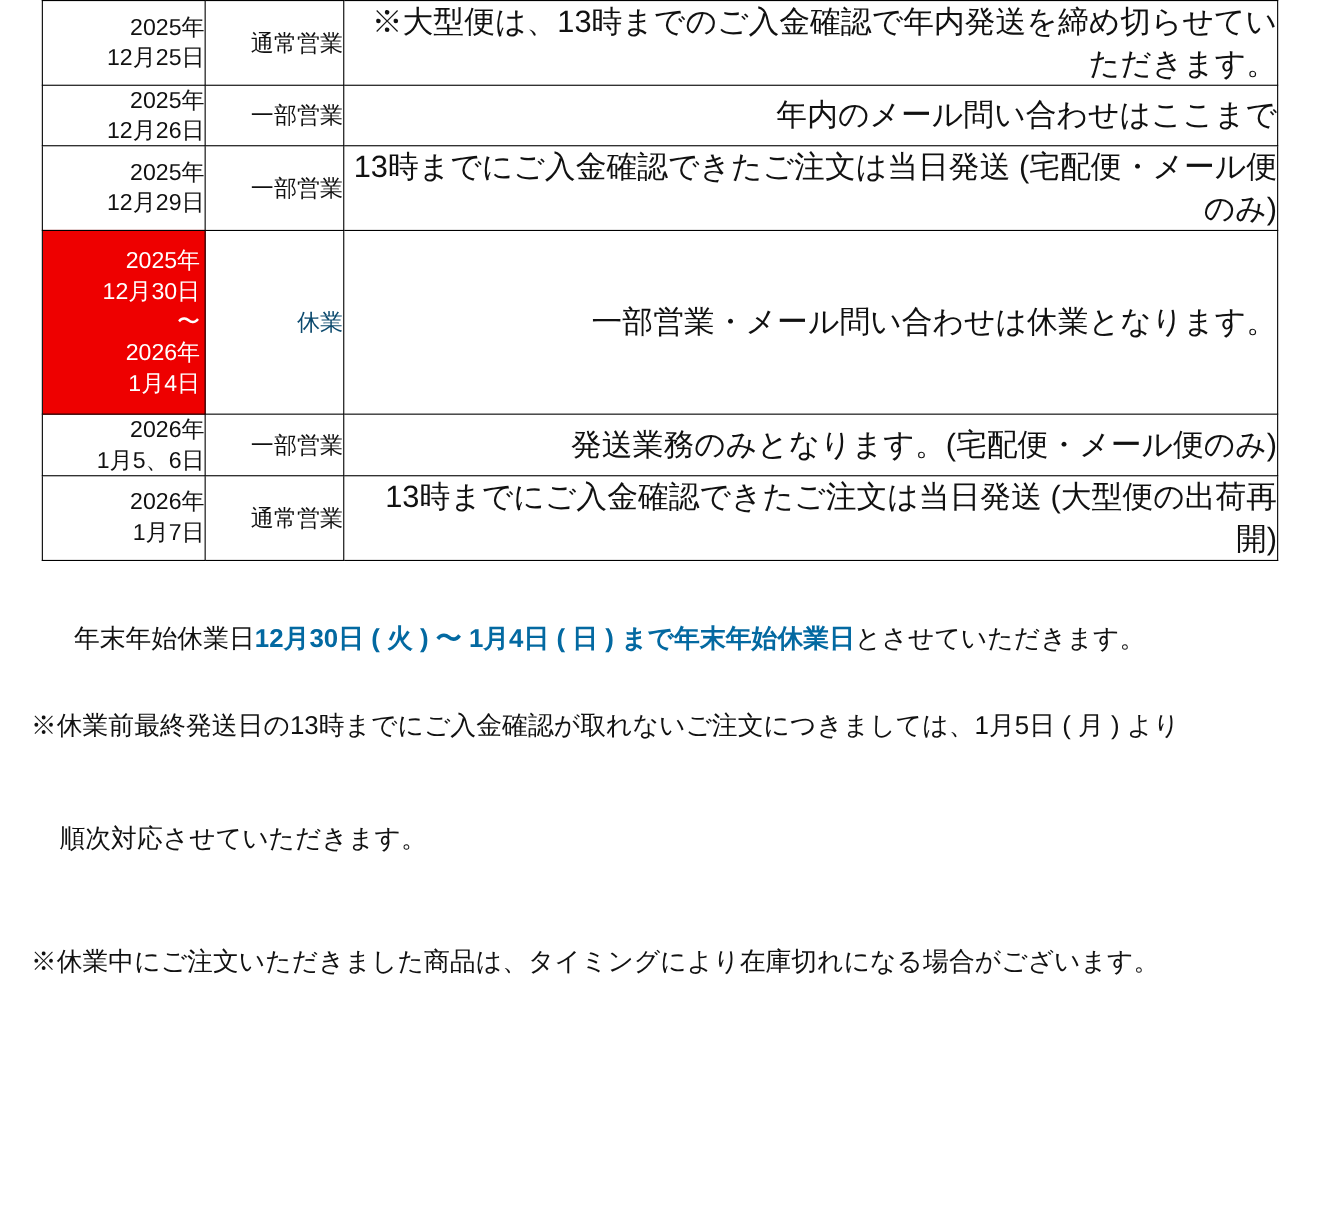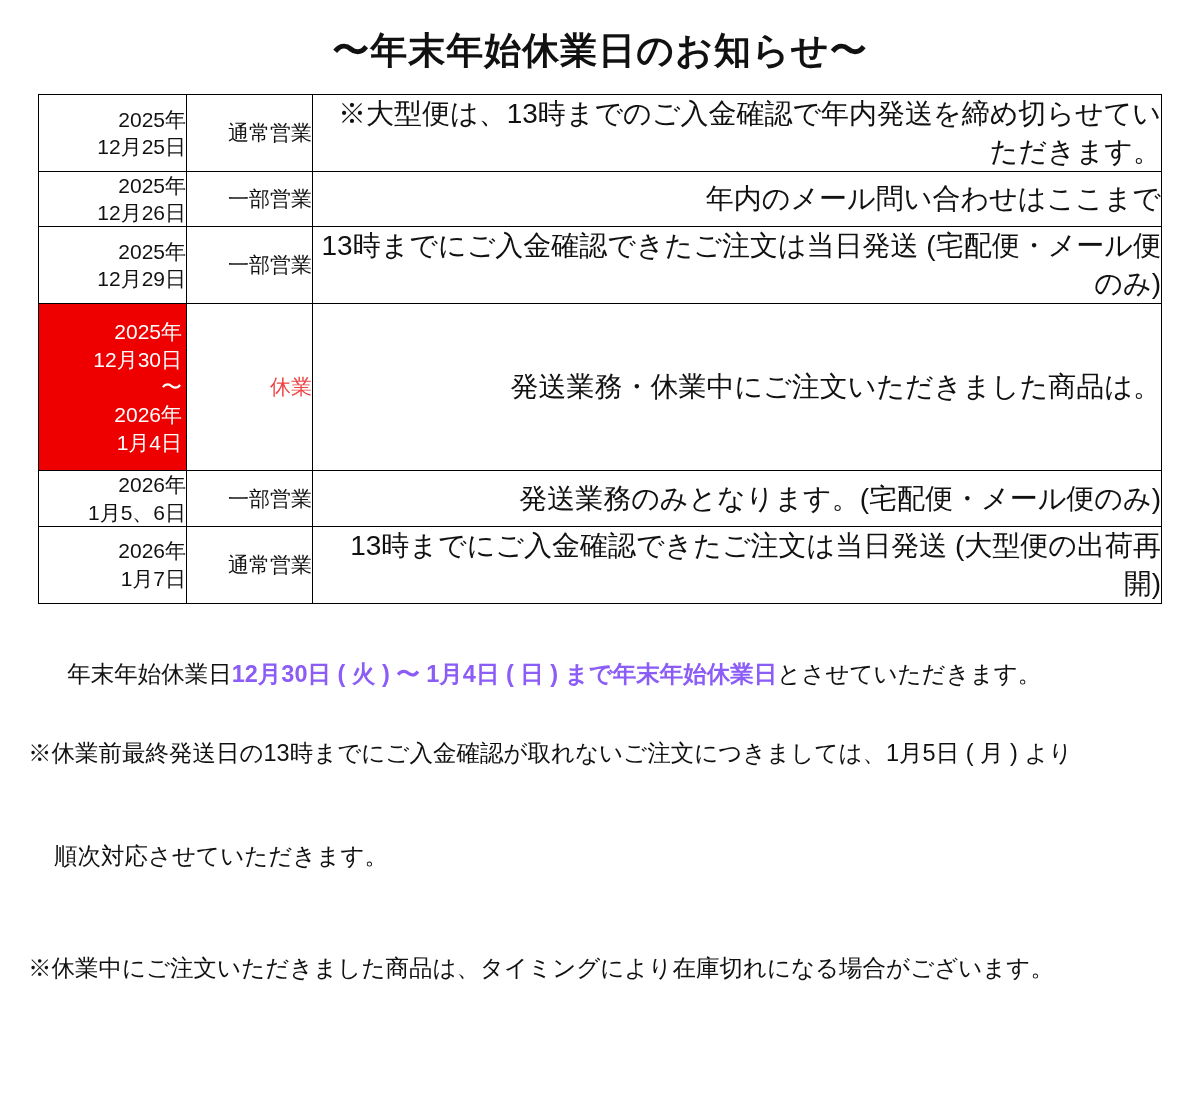--- a/index.html
+++ b/index.html
@@ -63,47 +63,46 @@
     line-height: 1.35;
   }
   tr.holiday td.cell-date {
     background: #ee0000;
     color: #ffffff;
     font-size: 21px;
     line-height: 1.32;
     padding: 14px 4px;
   }
   tr.holiday td.cell-status {
-    color: #ef4444;
+    color: #0c4a6e;
   }
 
   .notes {
     margin: 22px 0 0 0;
     padding: 0 36px 0 28px;
   }
   .note-line {
     font-size: 23.5px;
     line-height: 1.40;
     margin-bottom: 13px;
     color: #111111;
     white-space: pre-wrap;
   }
   .note-sub {
     display: block;
     padding-left: 26px;
   }
-  .red-bold { color: #8b5cf6; font-weight: bold; }
+  .red-bold { color: #0369a1; font-weight: bold; }
   .tight { margin-bottom: 4px; }
 </style>
 </head>
 <body>
 
 <div class="page">
 
-  <div class="title">〜年末年始休業日のお知らせ〜</div>
 
   <table class="schedule">
     <colgroup>
       <col class="col-date">
       <col class="col-status">
       <col class="col-note">
     </colgroup>
     <tbody>
       <tr>
         <td class="cell-date">2025年
@@ -123,21 +122,21 @@
         <td class="cell-status">一部営業</td>
         <td class="cell-note">13時までにご入金確認できたご注文は当日発送 (宅配便・メール便のみ)</td>
       </tr>
       <tr class="holiday">
         <td class="cell-date">2025年
 12月30日
 〜
 2026年
 1月4日</td>
         <td class="cell-status">休業</td>
-        <td class="cell-note">発送業務・休業中にご注文いただきました商品は。</td>
+        <td class="cell-note">一部営業・メール問い合わせは休業となります。</td>
       </tr>
       <tr>
         <td class="cell-date">2026年
 1月5、6日</td>
         <td class="cell-status">一部営業</td>
         <td class="cell-note">発送業務のみとなります。(宅配便・メール便のみ)</td>
       </tr>
       <tr>
         <td class="cell-date">2026年
 1月7日</td>

